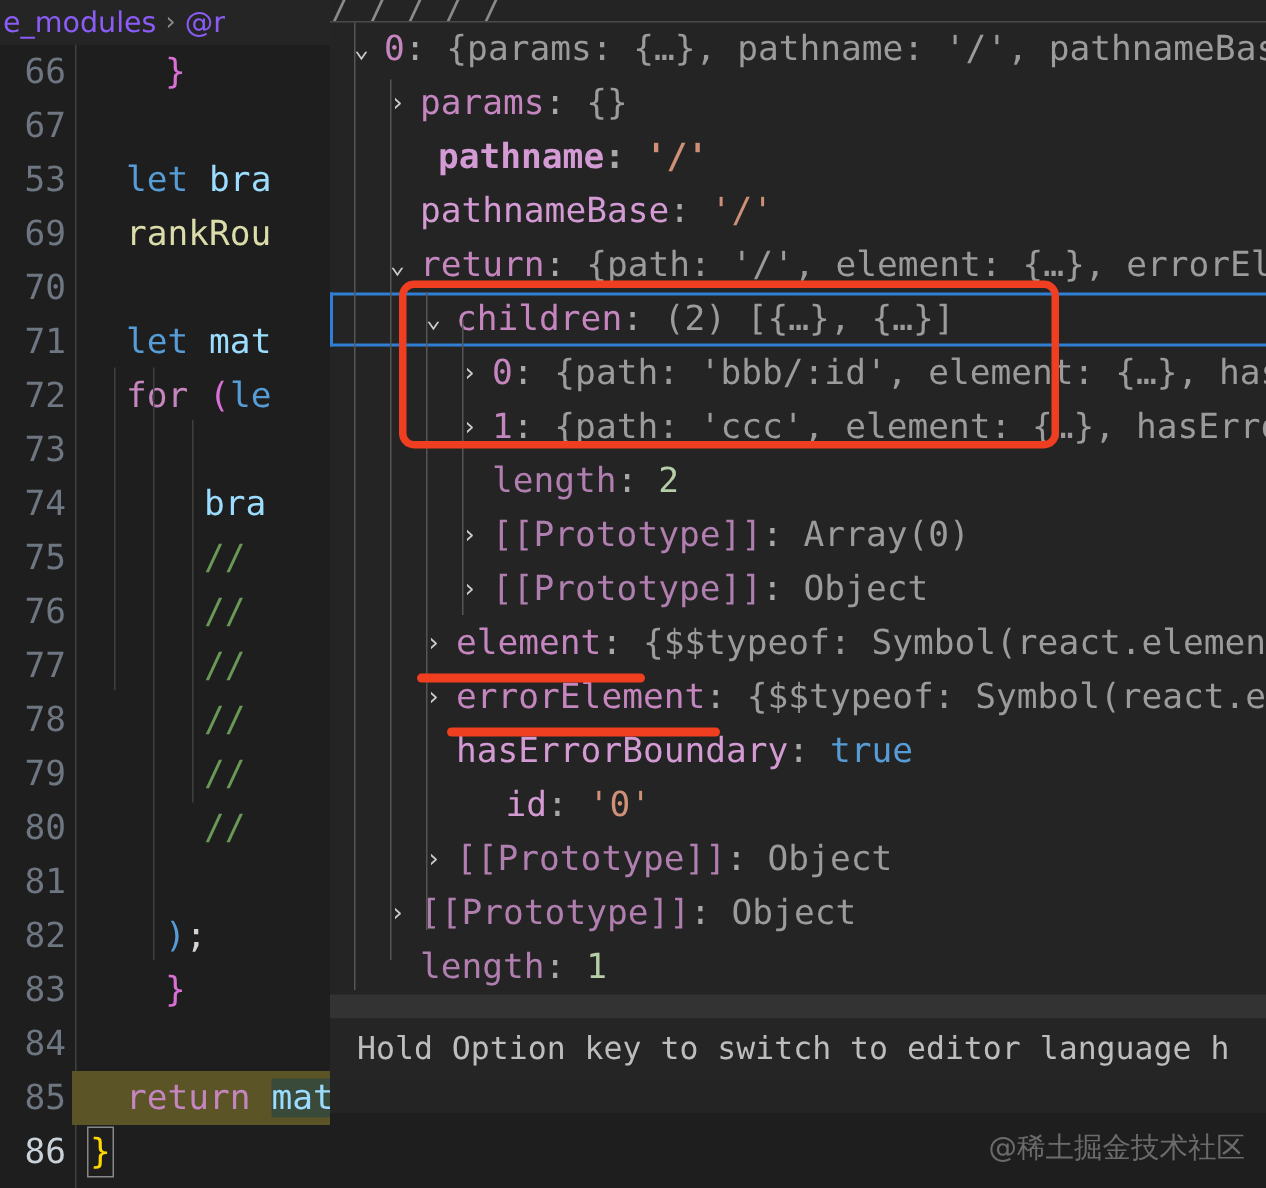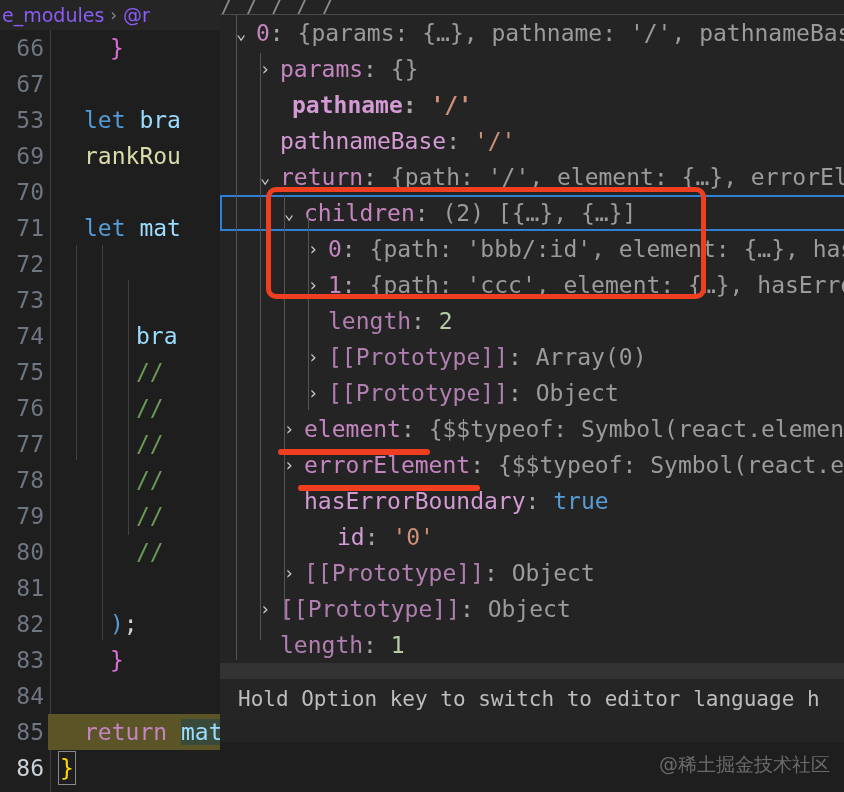--- a/index.html
+++ b/index.html
@@ -178,20 +178,21 @@
         <div class="ln active" style="top: 720px;">86</div>
       </div>
     <div class="code-area" id="code-area">
       <div class="vguide" style="left:2px;"></div>
     <div class="cl" style="top: 0px; padding-left: 62px;"><span class="k-brace">}</span></div>
         <div class="cl" style="top: 36px; padding-left: 10px;"></div>
         <div class="cl" style="top: 72px; padding-left: 36px;"><span class="k-kw">let </span><span class="k-var">bra</span></div>
         <div class="cl" style="top: 108px; padding-left: 36px;"><span class="k-fn">rankRou</span></div>
         <div class="cl" style="top: 144px; padding-left: 10px;"></div>
         <div class="cl" style="top: 180px; padding-left: 36px;"><span class="k-kw">let </span><span class="k-var">mat</span></div>
+        <div class="cl" style="top: 216px; padding-left: 36px;"><span class="k-ctrl">for </span><span class="k-brace">(</span><span class="k-kw">le</span></div>
         <div class="cl" style="top: 288px; padding-left: 88px;"><span class="k-var">bra</span></div>
         <div class="cl" style="top: 324px; padding-left: 88px;"><span class="k-com">//</span></div>
         <div class="cl" style="top: 360px; padding-left: 88px;"><span class="k-com">//</span></div>
         <div class="cl" style="top: 396px; padding-left: 88px;"><span class="k-com">//</span></div>
         <div class="cl" style="top: 432px; padding-left: 88px;"><span class="k-com">//</span></div>
         <div class="cl" style="top: 468px; padding-left: 88px;"><span class="k-com">//</span></div>
         <div class="cl" style="top: 504px; padding-left: 88px;"><span class="k-com">//</span></div>
         <div class="cl" style="top: 576px; padding-left: 62px;"><span class="k-br">)</span><span class="k-pun">;</span></div>
         <div class="cl" style="top: 612px; padding-left: 62px;"><span class="k-brace">}</span></div>
         <div class="cl" style="top: 648px; padding-left: 10px;"></div>

